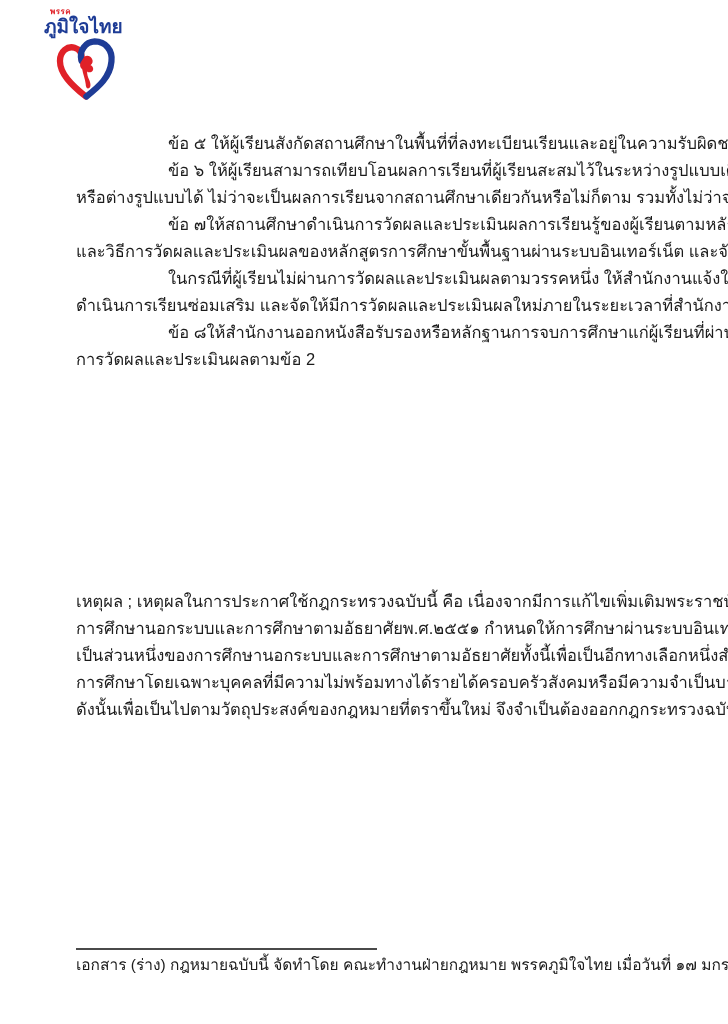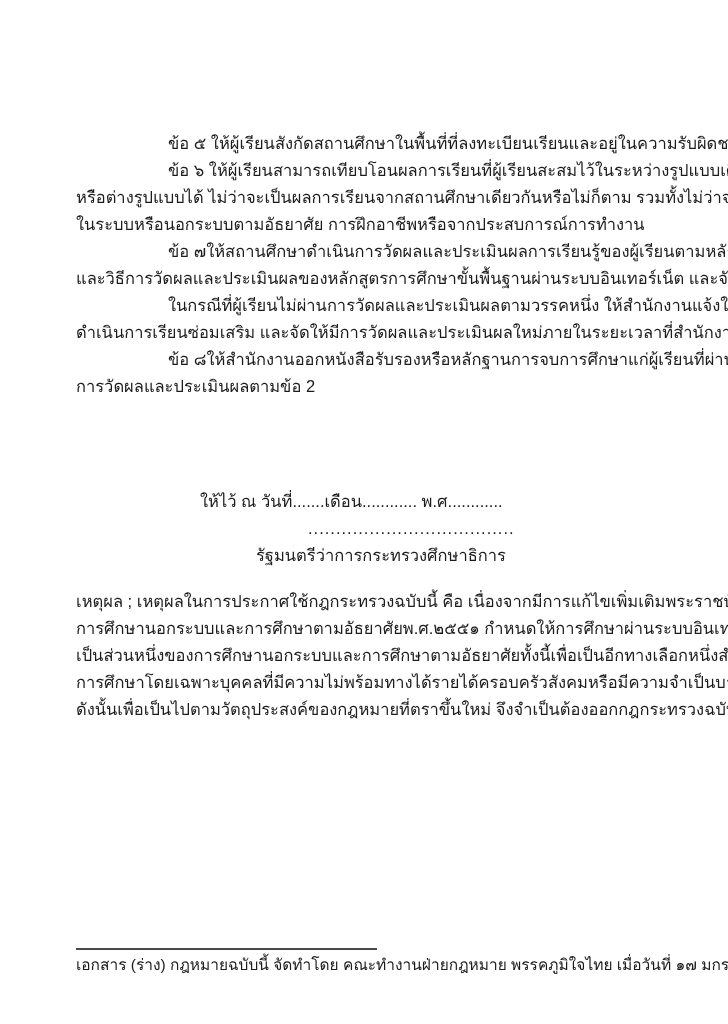--- a/index.html
+++ b/index.html
@@ -48,39 +48,45 @@
   .footer-text{
     position:absolute;left:76px;top:954px;width:600px;
     font-size:15.5px;line-height:22px;white-space:nowrap;
   }
 </style>
 </head>
 <body>
 
 <div class="page">
 
+  <div class="logo">
+    <div class="logo-prefix">พรรค</div>
+    <div class="logo-name">ภูมิใจไทย</div>
+    <svg class="logo-heart" width="70" height="64" viewBox="0 0 100 92">
+
+      <path d="M51 84 C30 67 14 51 14 33 C14 19 25 11 35 14 C42 16 46 22 45 30" fill="none" stroke="#e02128" stroke-width="9" stroke-linecap="round"></path>
+
+      <path d="M45 33 C41 17 51 6 64 5 C79 5 90 17 88 34 C86 56 70 70 52 84" fill="none" stroke="#1e3c96" stroke-width="9" stroke-linecap="round"></path>
+
+      <path d="M49 27 c4 -3 9 -1 11 3 c2 3 1 7 -2 9 c3 1 5 5 3 8 c-2 3 -6 3 -8 1 c0 4 1 8 3 12 c2 5 3 10 0 12 c-3 2 -5 -2 -5 -6 c-1 -8 -4 -14 -5 -21 c-3 -2 -4 -7 -2 -10 z" fill="#e02128"></path>
+    </svg>
+  </div>
 
   <div class="body-text">
     <div class="textline indent">ข้อ ๕ ให้ผู้เรียนสังกัดสถานศึกษาในพื้นที่ที่ลงทะเบียนเรียนและอยู่ในความรับผิดชอบ</div>
     <div class="textline indent">ข้อ ๖ ให้ผู้เรียนสามารถเทียบโอนผลการเรียนที่ผู้เรียนสะสมไว้ในระหว่างรูปแบบเดียวกัน</div>
     <div class="textline">หรือต่างรูปแบบได้ ไม่ว่าจะเป็นผลการเรียนจากสถานศึกษาเดียวกันหรือไม่ก็ตาม รวมทั้งไม่ว่าจากการเรียนรู้</div>
-    <div class="textline">ในระบบหรือนอกระบบตามอัธยาศัย การฝึกอาชีพหรือจากประสบการณ์การทำงาน</div>
     <div class="textline indent">ข้อ ๗ให้สถานศึกษาดำเนินการวัดผลและประเมินผลการเรียนรู้ของผู้เรียนตามหลักเกณฑ์</div>
     <div class="textline">และวิธีการวัดผลและประเมินผลของหลักสูตรการศึกษาขั้นพื้นฐานผ่านระบบอินเทอร์เน็ต และจัดทำรายงาน</div>
     <div class="textline indent">ในกรณีที่ผู้เรียนไม่ผ่านการวัดผลและประเมินผลตามวรรคหนึ่ง ให้สำนักงานแจ้งให้ผู้เรียน</div>
     <div class="textline">ดำเนินการเรียนซ่อมเสริม และจัดให้มีการวัดผลและประเมินผลใหม่ภายในระยะเวลาที่สำนักงานกำหนด</div>
     <div class="textline indent">ข้อ ๘ให้สำนักงานออกหนังสือรับรองหรือหลักฐานการจบการศึกษาแก่ผู้เรียนที่ผ่าน</div>
     <div class="textline">การวัดผลและประเมินผลตามข้อ 2</div>
   </div>
 
-  <div class="signature">
-    <div class="textline sig-given">ให้ไว้ ณ วันที่.......เดือน............ พ.ศ............</div>
-    <div class="textline sig-dots">.....................................</div>
-    <div class="textline sig-title">รัฐมนตรีว่าการกระทรวงศึกษาธิการ</div>
-  </div>
 
   <div class="reason">
     <div class="textline">เหตุผล ; เหตุผลในการประกาศใช้กฎกระทรวงฉบับนี้ คือ เนื่องจากมีการแก้ไขเพิ่มเติมพระราชบัญญัติส่งเสริม</div>
     <div class="textline">การศึกษานอกระบบและการศึกษาตามอัธยาศัยพ.ศ.๒๕๕๑ กำหนดให้การศึกษาผ่านระบบอินเทอร์เน็ต</div>
     <div class="textline">เป็นส่วนหนึ่งของการศึกษานอกระบบและการศึกษาตามอัธยาศัยทั้งนี้เพื่อเป็นอีกทางเลือกหนึ่งสำหรับ</div>
     <div class="textline">การศึกษาโดยเฉพาะบุคคลที่มีความไม่พร้อมทางได้รายได้ครอบครัวสังคมหรือมีความจำเป็นบางประการ</div>
     <div class="textline">ดังนั้นเพื่อเป็นไปตามวัตถุประสงค์ของกฎหมายที่ตราขึ้นใหม่ จึงจำเป็นต้องออกกฎกระทรวงฉบับนี้</div>
   </div>
 
   <div class="footer-rule"></div>

